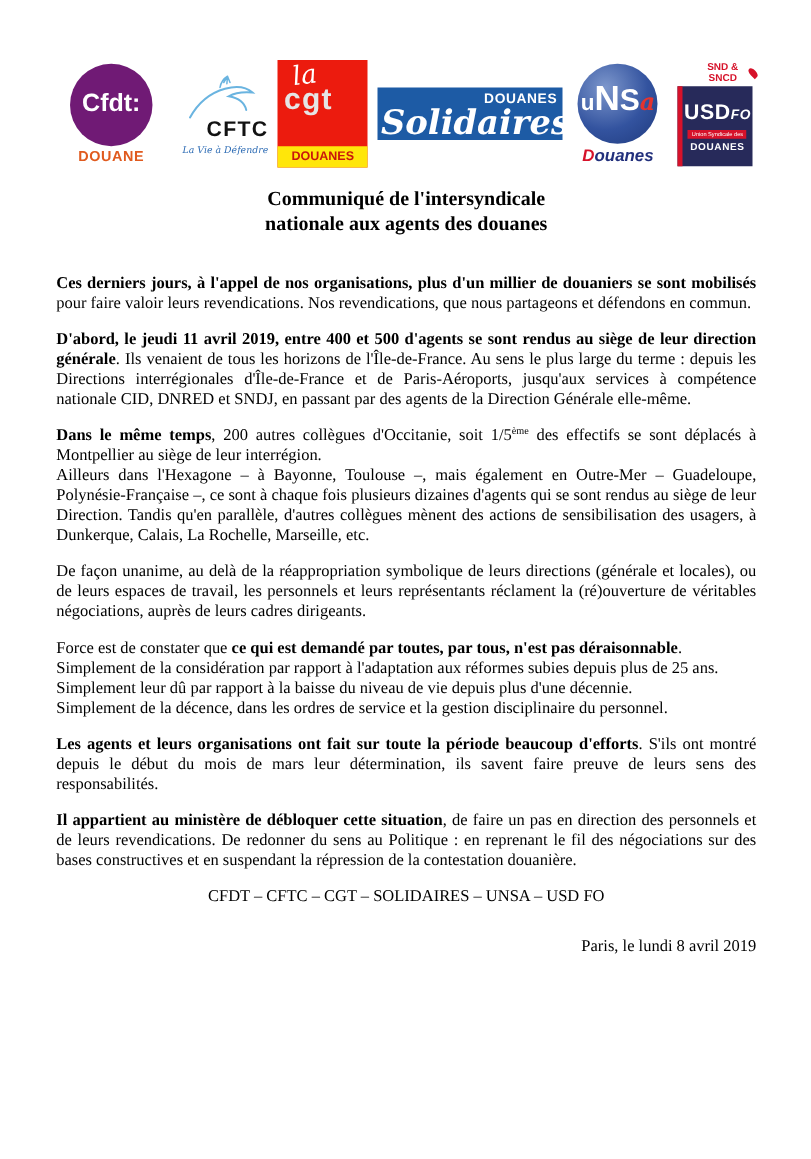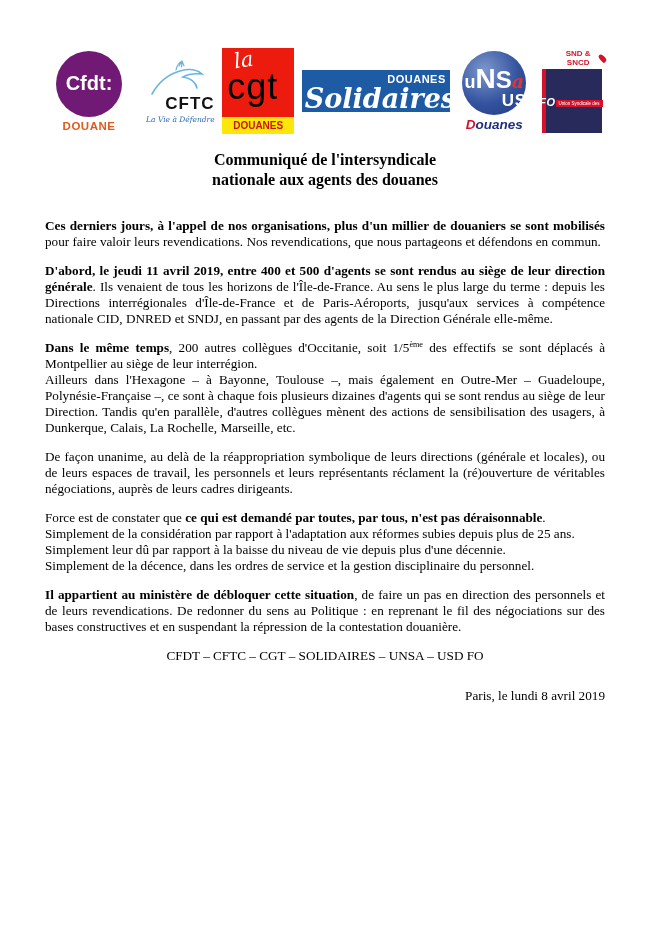--- a/index.html
+++ b/index.html
@@ -28,22 +28,22 @@
   .cftc{ width:74px; text-align:right; font-family:"Liberation Sans", sans-serif; }
   .cftc-bird{ display:block; margin:0 auto -4px auto; }
   .cftc-name{ font-weight:bold; font-size:17px; color:#121212; letter-spacing:1px; }
   .cftc-tag{ margin-top:1px; font-family:"DejaVu Serif", serif; font-style:italic;
     font-size:7.5px; color:#2f6db5; white-space:nowrap; }
 
   
   .cgt-box{ position:relative; width:72px; height:86px; background:#ec1b0e; }
   .cgt-la{ position:absolute; top:0px; left:12px; color:#fff; font-family:"DejaVu Serif", serif;
     font-style:italic; font-size:21px; transform:rotate(-8deg); }
-  .cgt-name{ position:absolute; top:18px; left:5px; color:#000000;
-    font-family:"Liberation Sans", sans-serif; font-weight:normal; font-size:36px; letter-spacing:1px; }
+  .cgt-name{ position:absolute; top:18px; left:5px; color:#e5e5e5;
+    font-family:"Liberation Sans", sans-serif; font-weight:bold; font-size:24px; letter-spacing:1px; }
   .cgt-strip{ position:absolute; left:0; right:0; bottom:0; height:17px; background:#ffe60a;
     display:flex; align-items:center; justify-content:center; }
   .cgt-strip-text{ color:#c9160c; font-family:"Liberation Sans", sans-serif; font-weight:bold; font-size:10px; }
 
   
   .solidaires{ position:relative; width:148px; height:42px; background:#1d5ba5; align-self:center; }
   .soli-douanes{ position:absolute; top:3px; right:4px; color:#fff;
     font-family:"Liberation Sans", sans-serif; font-weight:bold; font-size:11px; letter-spacing:.5px; }
   .soli-name{ position:absolute; bottom:-2px; left:3px; color:#fff;
     font-family:"DejaVu Serif", serif; font-weight:bold; font-style:italic; font-size:27px; }
@@ -62,21 +62,21 @@
     font-style:italic; font-size:13.5px; color:#22307c; }
   .unsa-sub-d{ color:#d6122a; }
 
   
   .usdfo{ width:66px; text-align:center; }
   .usdfo-top{ display:flex; align-items:center; justify-content:center; gap:3px;
     color:#d6122a; font-family:"Liberation Sans", sans-serif; font-weight:bold; font-size:8px;margin-left:20px; }
   .flame{ width:6px; height:9px; background:#d6122a; border-radius:50% 50% 50% 0;
     transform:rotate(-45deg); display:inline-block; }
   .usdfo-box{ margin:2px auto 0 auto; width:60px; height:64px; background:#272a5a;
-    border-left:4px solid #d6122a; color:#fff; display:flex; flex-direction:row;
+    border-left:4px solid #d6122a; color:#fff; display:flex; flex-direction:column;
     align-items:center; justify-content:center; font-family:"Liberation Sans", sans-serif; }
   .usd-name{ font-weight:bold; font-size:17px; letter-spacing:.5px; }
   .usd-fo{ font-size:11px; font-style:italic; }
   .usd-mid{ margin-top:4px; background:#d6122a; color:#fff; font-size:4.5px; padding:1px 3px; white-space:nowrap; }
   .usd-sub{ margin-top:2px; font-weight:bold; font-size:8px; letter-spacing:.5px; }
 
   
   .title{ margin:13px 0 0 0; text-align:center; font-size:16px; font-weight:bold; line-height:20px; }
   .body-text{ margin-top:28px; font-size:13.2px; line-height:16px; text-align:justify; }
   .para{ margin:0 0 13px 0; }
@@ -149,20 +149,21 @@
     <span>Communiqué de l'intersyndicale</span><br>
     <span>nationale aux agents des douanes</span>
   </h1>
 
   <div id="paragraphs" class="body-text">
       <div class="para"><b>Ces derniers jours, à l'appel de nos organisations, plus d'un millier de douaniers se sont mobilisés</b><span> pour faire valoir leurs revendications. Nos revendications, que nous partageons et défendons en commun.</span></div>
       <div class="para"><b>D'abord, le jeudi 11 avril 2019, entre 400 et 500 d'agents se sont rendus au siège de leur direction générale</b><span>. Ils venaient de tous les horizons de l'Île-de-France. Au sens le plus large du terme : depuis les Directions interrégionales d'Île-de-France et de Paris-Aéroports, jusqu'aux services à compétence nationale CID, DNRED et SNDJ, en passant par des agents de la Direction Générale elle-même.</span></div>
       <div class="para"><b>Dans le même temps</b><span>, 200 autres collègues d'Occitanie, soit 1/5</span><sup>ème</sup><span> des effectifs se sont déplacés à Montpellier au siège de leur interrégion.</span><br><span>Ailleurs dans l'Hexagone – à Bayonne, Toulouse –, mais également en Outre-Mer – Guadeloupe, Polynésie-Française –,  ce sont à chaque fois plusieurs dizaines d'agents qui se sont rendus au siège de leur Direction. Tandis qu'en parallèle, d'autres collègues mènent des actions de sensibilisation des usagers, à Dunkerque, Calais, La Rochelle, Marseille, etc.</span></div>
       <div class="para"><span>De façon unanime, au delà de la réappropriation symbolique de leurs directions (générale et locales), ou de leurs espaces de travail, les personnels et leurs représentants réclament la (ré)ouverture de véritables négociations, auprès de leurs cadres dirigeants.</span></div>
       <div class="para"><span>Force est de constater que </span><b>ce qui est demandé par toutes, par tous, n'est pas déraisonnable</b><span>.</span><br><span>Simplement de la considération par rapport à l'adaptation aux réformes subies depuis plus de 25 ans.</span><br><span>Simplement leur dû par rapport à la baisse du niveau de vie depuis plus d'une décennie.</span><br><span>Simplement de la décence, dans les ordres de service et la gestion disciplinaire du personnel.</span></div>
+      <div class="para"><b>Les agents et leurs organisations ont fait sur toute la période beaucoup d'efforts</b><span>. S'ils ont montré depuis le début du mois de mars leur détermination, ils savent faire preuve de leurs sens des responsabilités.</span></div>
       <div class="para"><b>Il appartient au ministère de débloquer cette situation</b><span>, de faire un pas en direction des personnels et de leurs revendications. De redonner du sens au Politique : en reprenant le fil des négociations sur des bases constructives et en suspendant la répression de la contestation douanière.</span></div>
     </div>
 
   <div class="signature">
     <div>CFDT – CFTC – CGT – SOLIDAIRES – UNSA – USD FO</div>
   </div>
 
   <div class="dateline">Paris, le lundi 8 avril 2019</div>
 
 </div>

